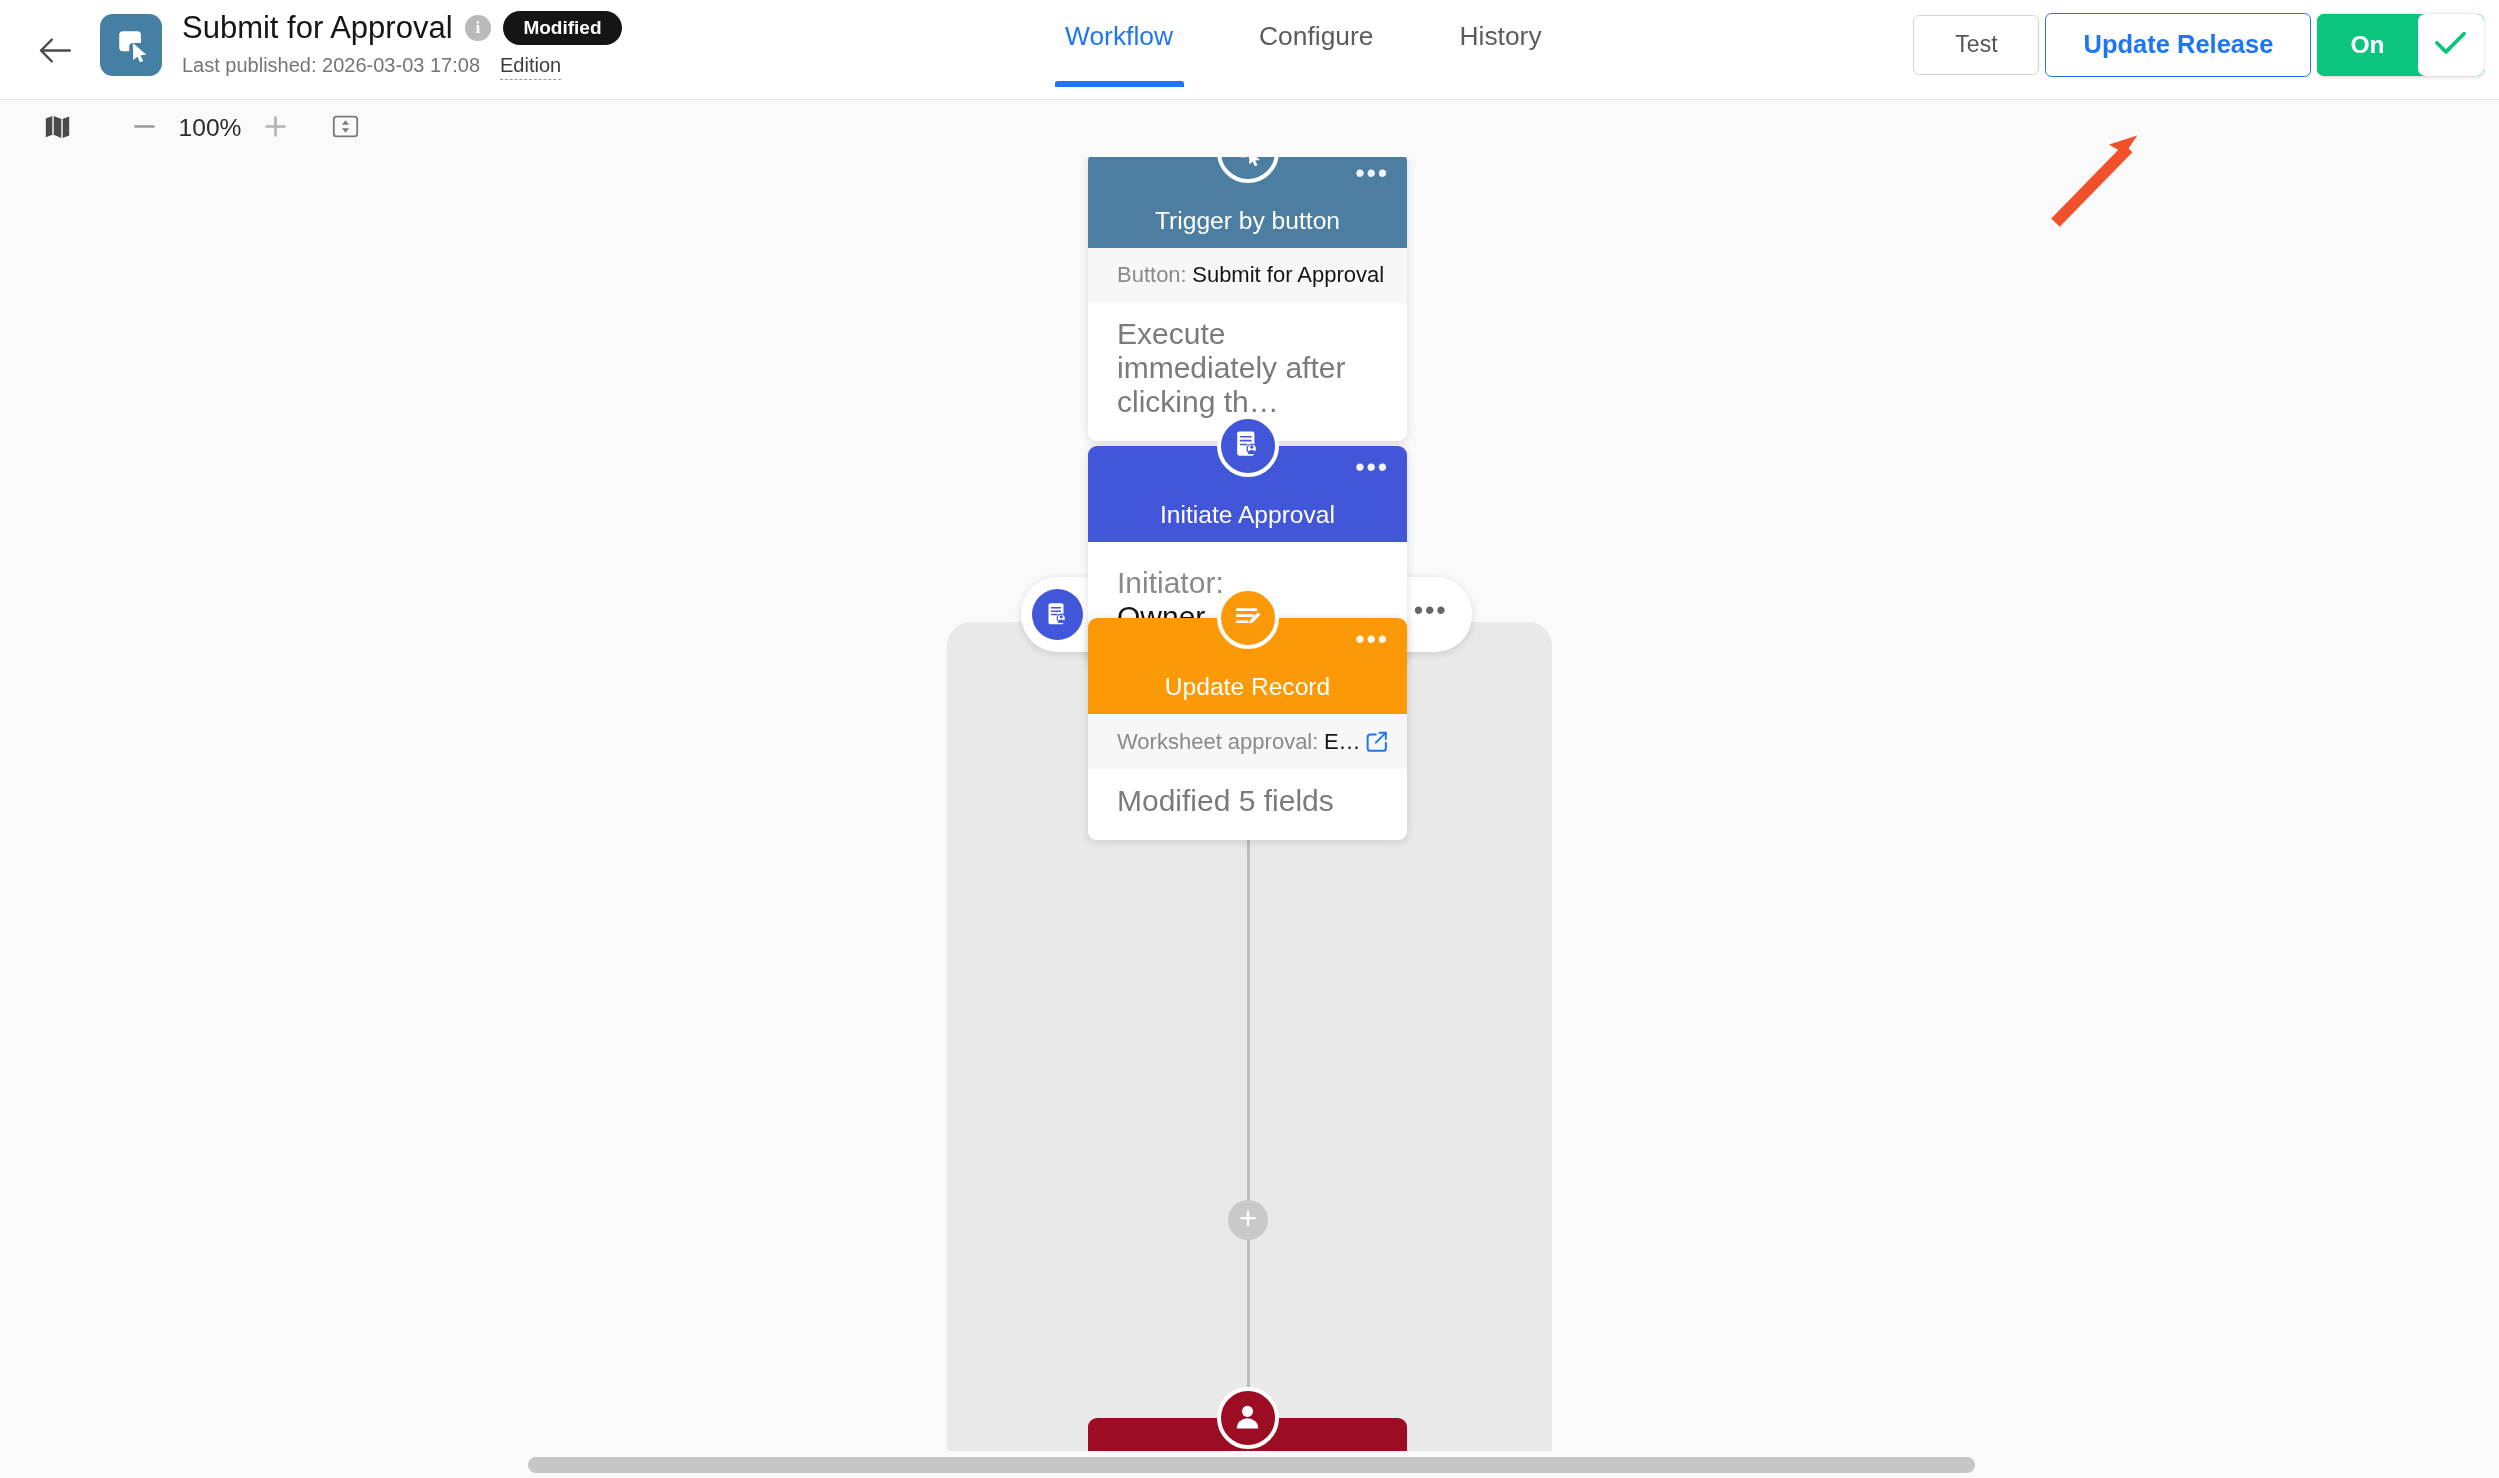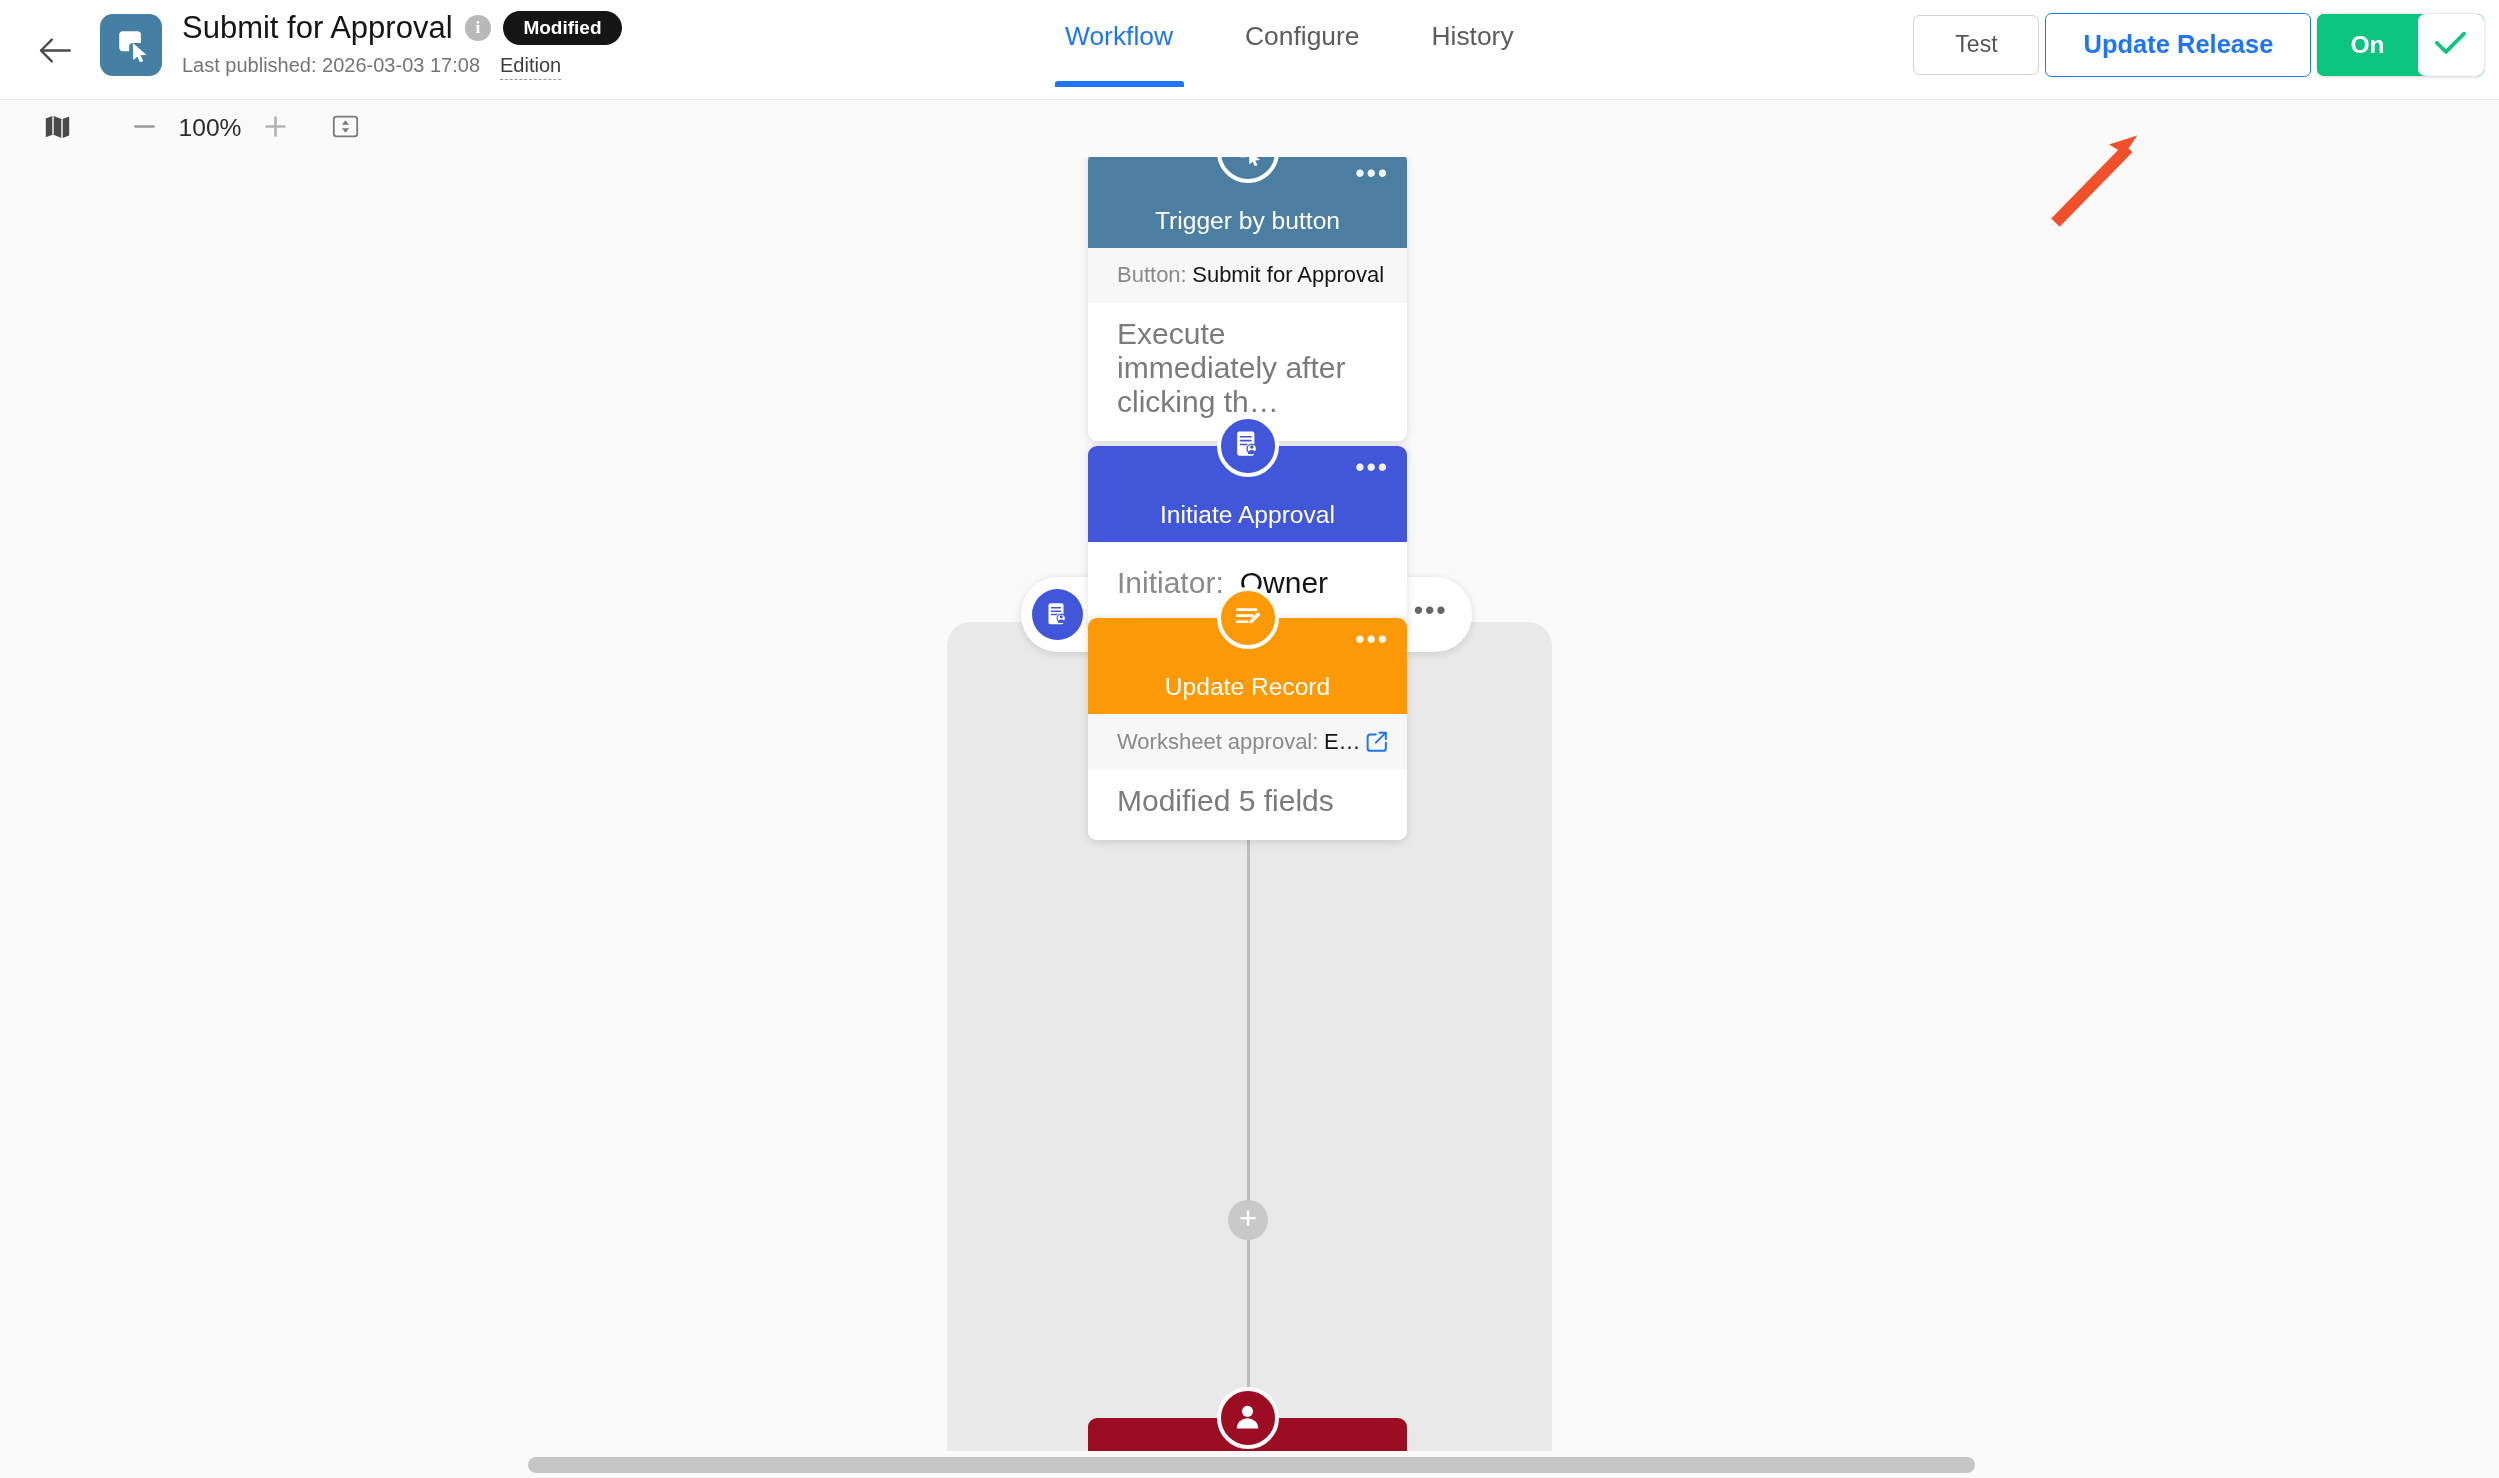--- a/index.html
+++ b/index.html
@@ -99,21 +99,21 @@
   }
 
   
   .tabs {
     position: absolute;
     left: 1029px;
     top: 0;
     height: 73px;
     display: flex;
     align-items: center;
-    gap: 0;
+    gap: 14px;
   }
   .tab {
     height: 100px;
     display: flex;
     align-items: center;
     padding: 0 36px;
     font-size: 26.4px;
     color: #5c5c5c;
     cursor: pointer;
     position: relative;
@@ -552,21 +552,21 @@
             <circle cx="23" cy="23" r="5.5" fill="#ffffff" stroke="#4156D8" stroke-width="1.6"></circle>
             <circle cx="23" cy="21" r="2" fill="#4156D8"></circle>
             <path d="M18.5 29 a4.5 4.5 0 0 1 9 0 z" fill="#4156D8"></path>
           </svg>
         </span>
       </div>
       <div class="node-dots">•••</div>
       <span class="ntitle">Initiate Approval</span>
     </div>
     <div class="node-body" style="padding-bottom:24px;">
-      <div class="row-plain" style="padding-top:24px; display:flex; gap:16px;">
+      <div class="row-plain" style="padding-top:24px; display:flex; gap:0;flex-direction:column;">
         <span class="lbl-grey">Initiator:</span>
         <span class="val-dark">Owner</span>
       </div>
     </div>
   </div>
 
   <div class="node" style="top:461px;">
     <div class="node-head" style="background:#FB9A06;">
       <div class="node-badge" style="background:#FB9A06;">
         <span>

